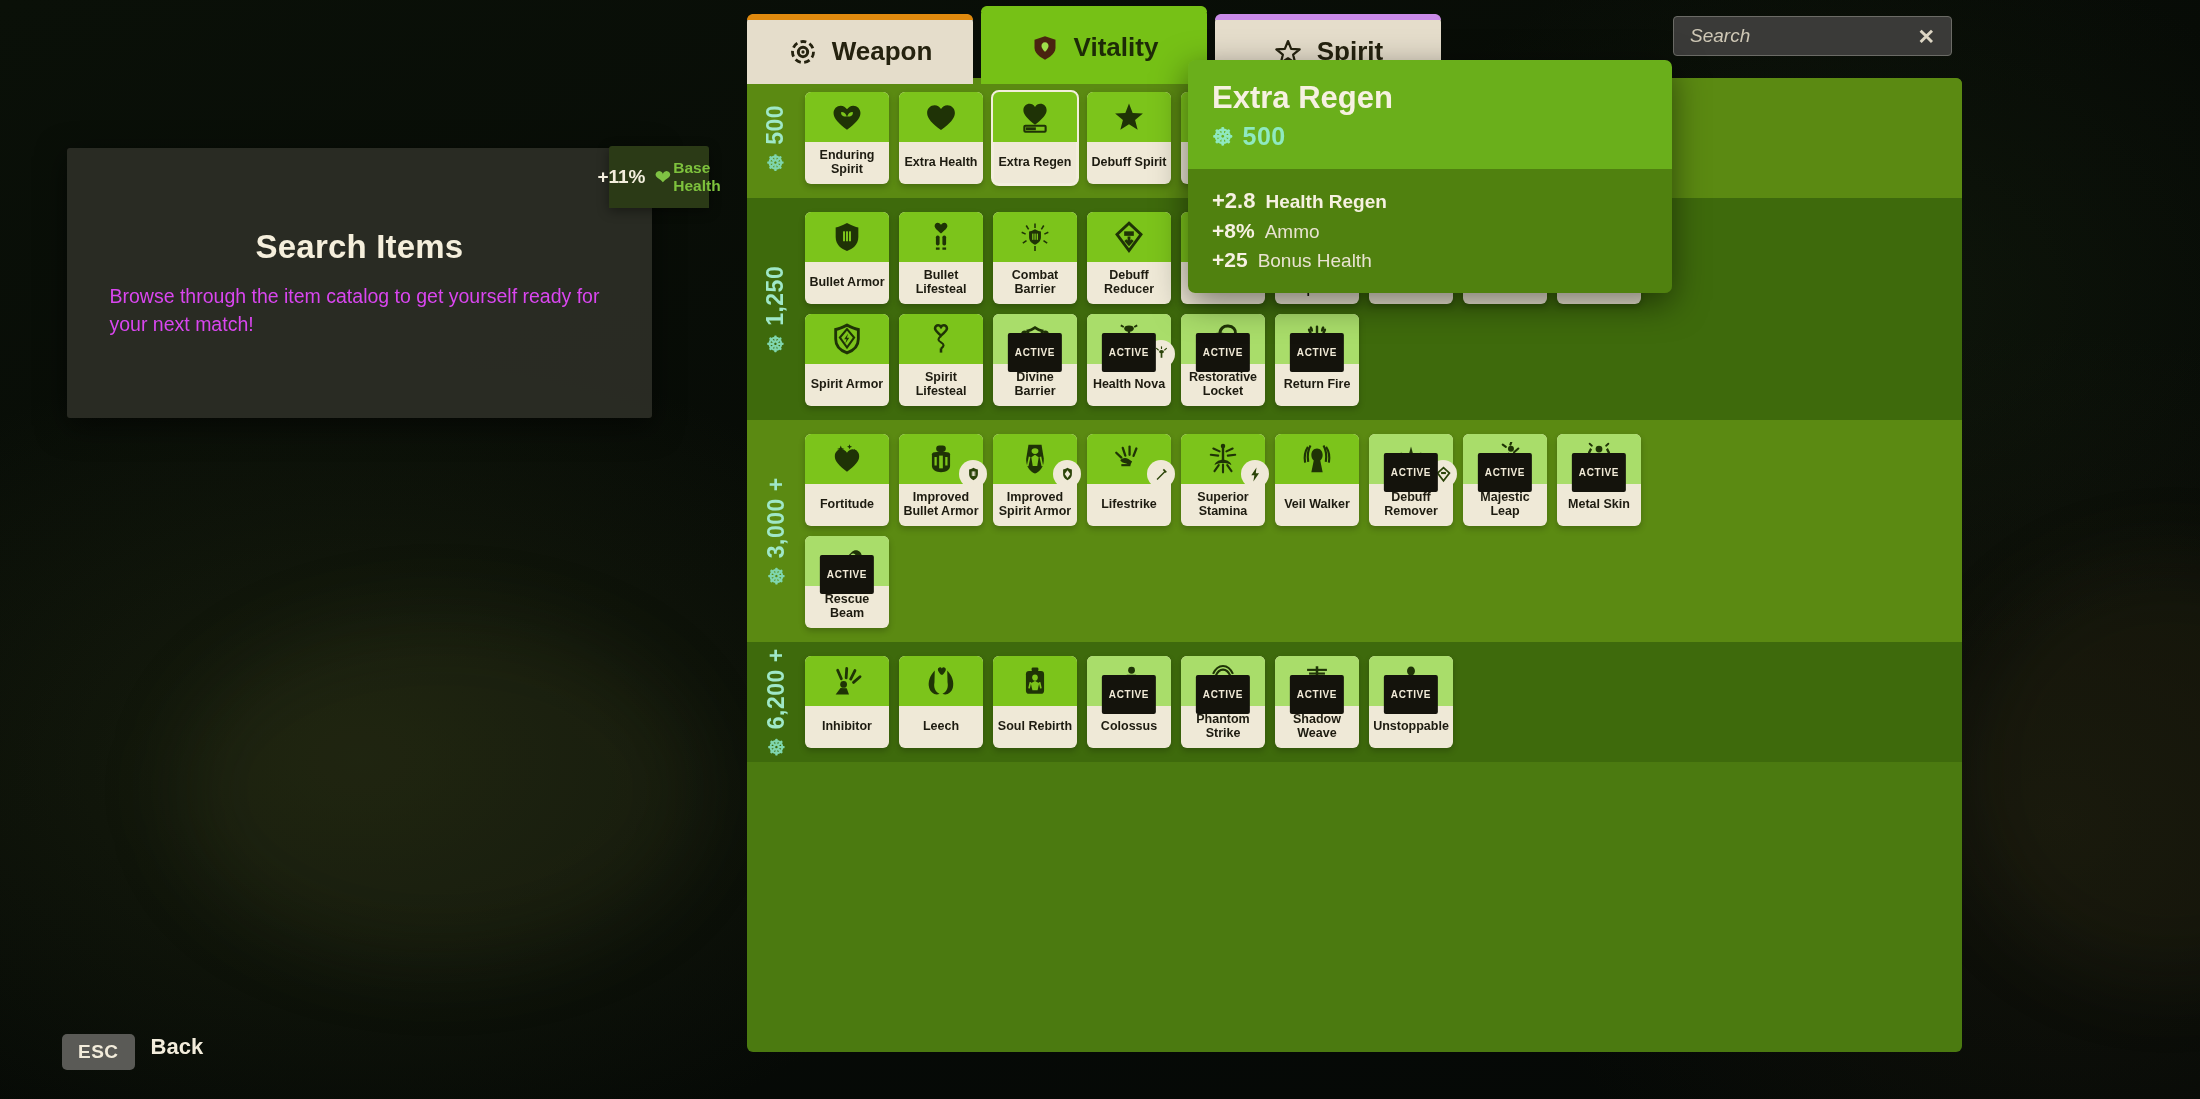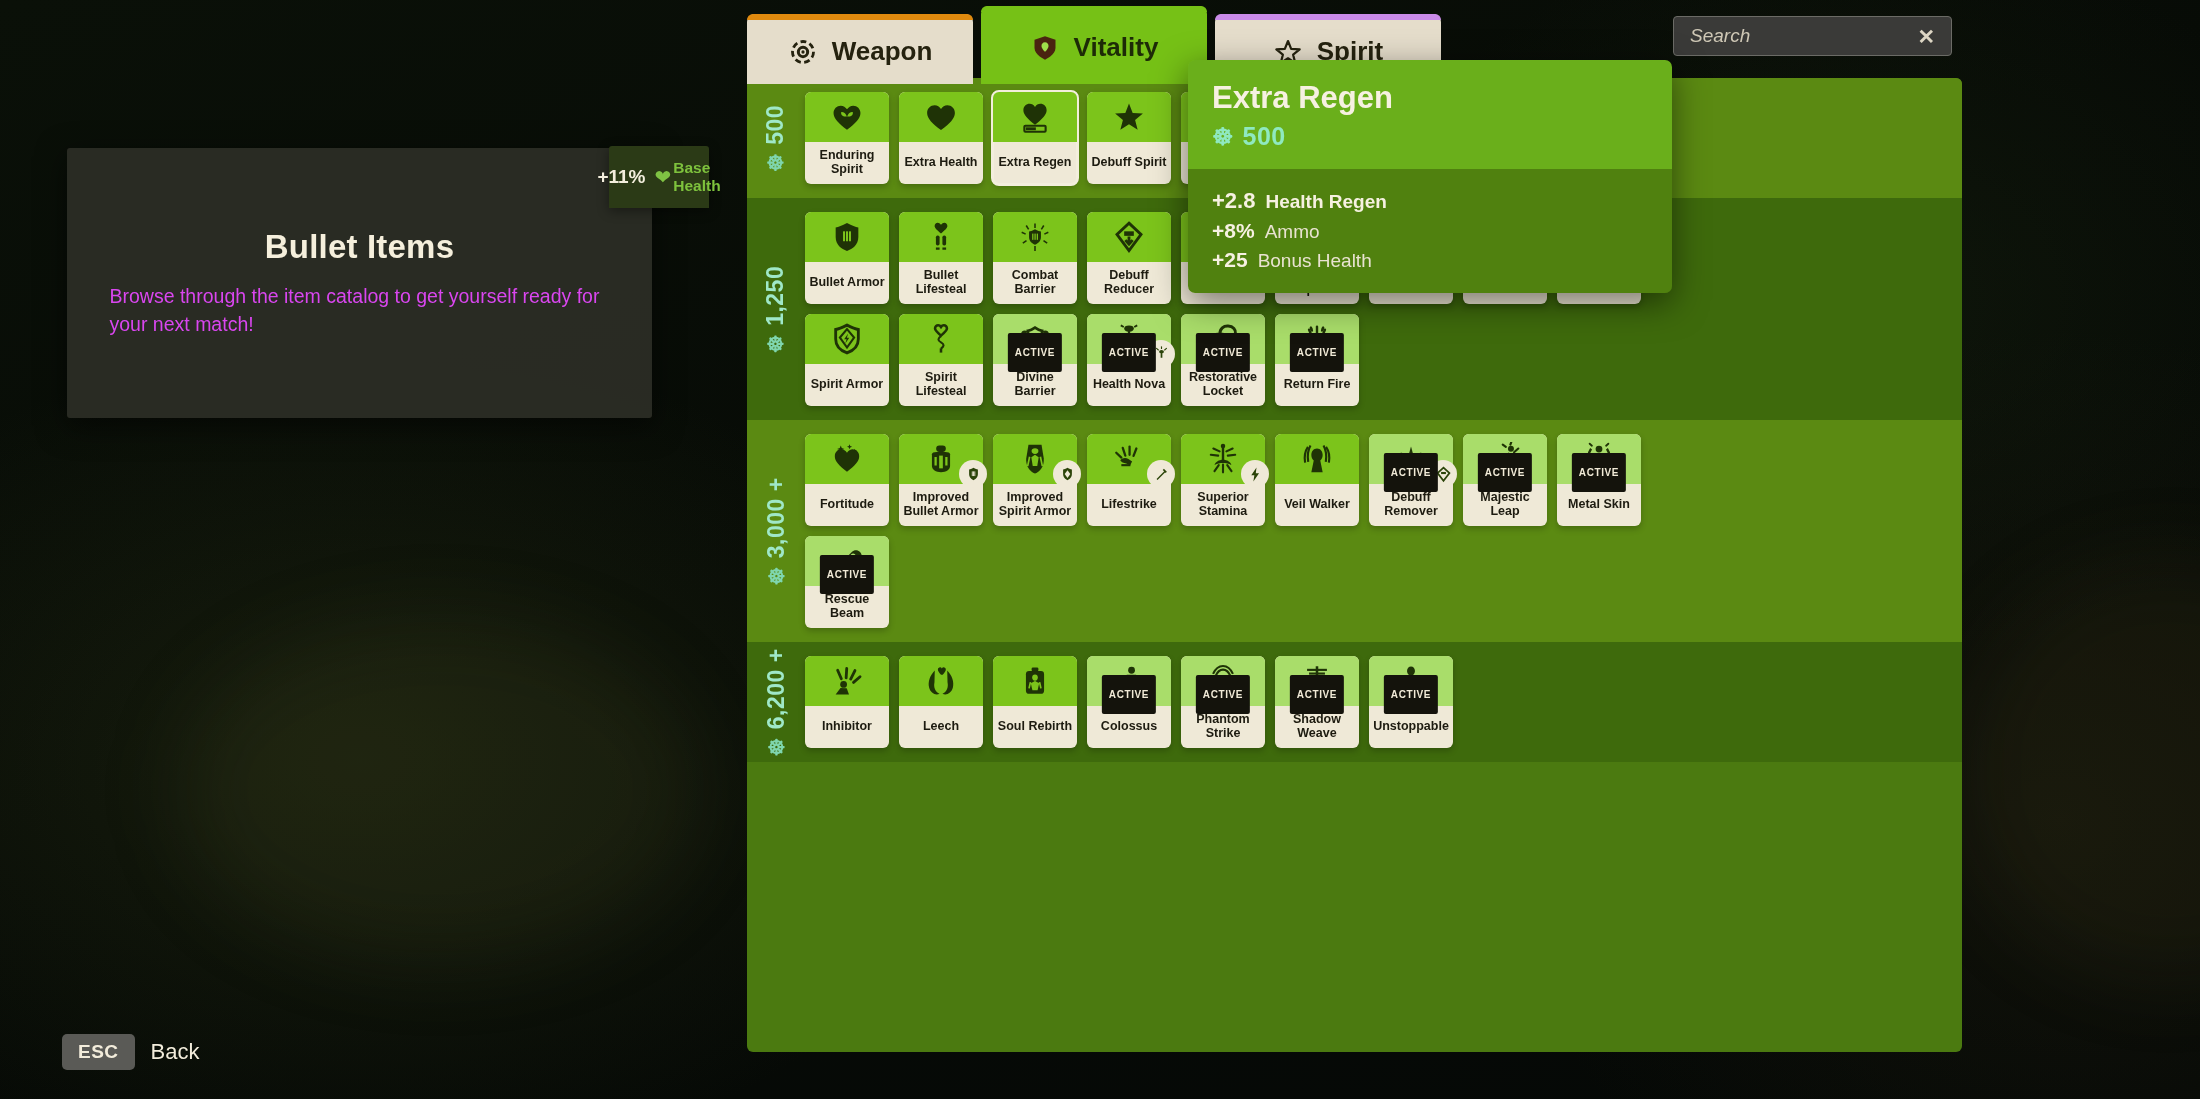--- a/index.html
+++ b/index.html
@@ -48,26 +48,26 @@
     display:flex; align-items:center; justify-content:center;
     gap: 2px;
     box-shadow: 0 3px 12px rgba(0,0,0,0.4);
   }
   .bh-top { display:flex; align-items:center; gap:9px; }
   .bh-pct { color:#f3eedd; font-size:19px; font-weight:bold; }
   .bh-heart { color:#7fc243; font-size:20px; line-height:1; }
   .bh-label { color:#7ec23d; font-size:15.5px; font-weight:600; }
 
   
-  #esc-back { position:absolute; left:62px; top:1034px; display:flex; align-items:center; gap:16px; }
+  #esc-back { position:absolute; left:62px; top:1034px; display:flex; align-items:flex-start; gap:16px; }
   #esc-key {
     background:#5a5a56; color:#f2ecdb; font-size:19px; font-weight:bold;
     padding:7px 16px; border-radius:5px; letter-spacing:0.5px;
   }
-  #back-label { color:#f2ecdb; font-size:22px; font-weight:normal; }
+  #back-label { color:#f2ecdb; font-size:22px; font-weight:bold; }
 
   
   #shop {
     position:absolute; left:747px; top:0px;
     width:1453px; height:1052px;
   }
   
   #tabs { position:absolute; left:0px; top:6px; height:78px; display:flex; align-items:flex-end; gap:8px; z-index:6;}
   .tab {
     width:226px; height:70px;
@@ -184,21 +184,21 @@
 </style>
 </head>
 <body>
 
 <div id="root">
 
   <div class="bg-blob" style="left:180px;top:620px;width:520px;height:340px;background:rgba(70,80,34,0.18);"></div>
   <div class="bg-blob" style="left:1960px;top:560px;width:420px;height:420px;background:rgba(80,70,30,0.14);"></div>
 
   <div id="browse-panel">
-    <div id="browse-title">Bullet Items</div>
+    <div id="browse-title">Search Items</div>
     <div id="browse-desc">Browse through the item catalog to get yourself ready for your next match!</div>
   </div>
 
   <div id="base-health-badge">
     <div class="bh-top">
       <span class="bh-pct">+11%</span>
       <span class="bh-heart">❤</span>
     </div>
     <div class="bh-label">Base Health</div>
   </div>

